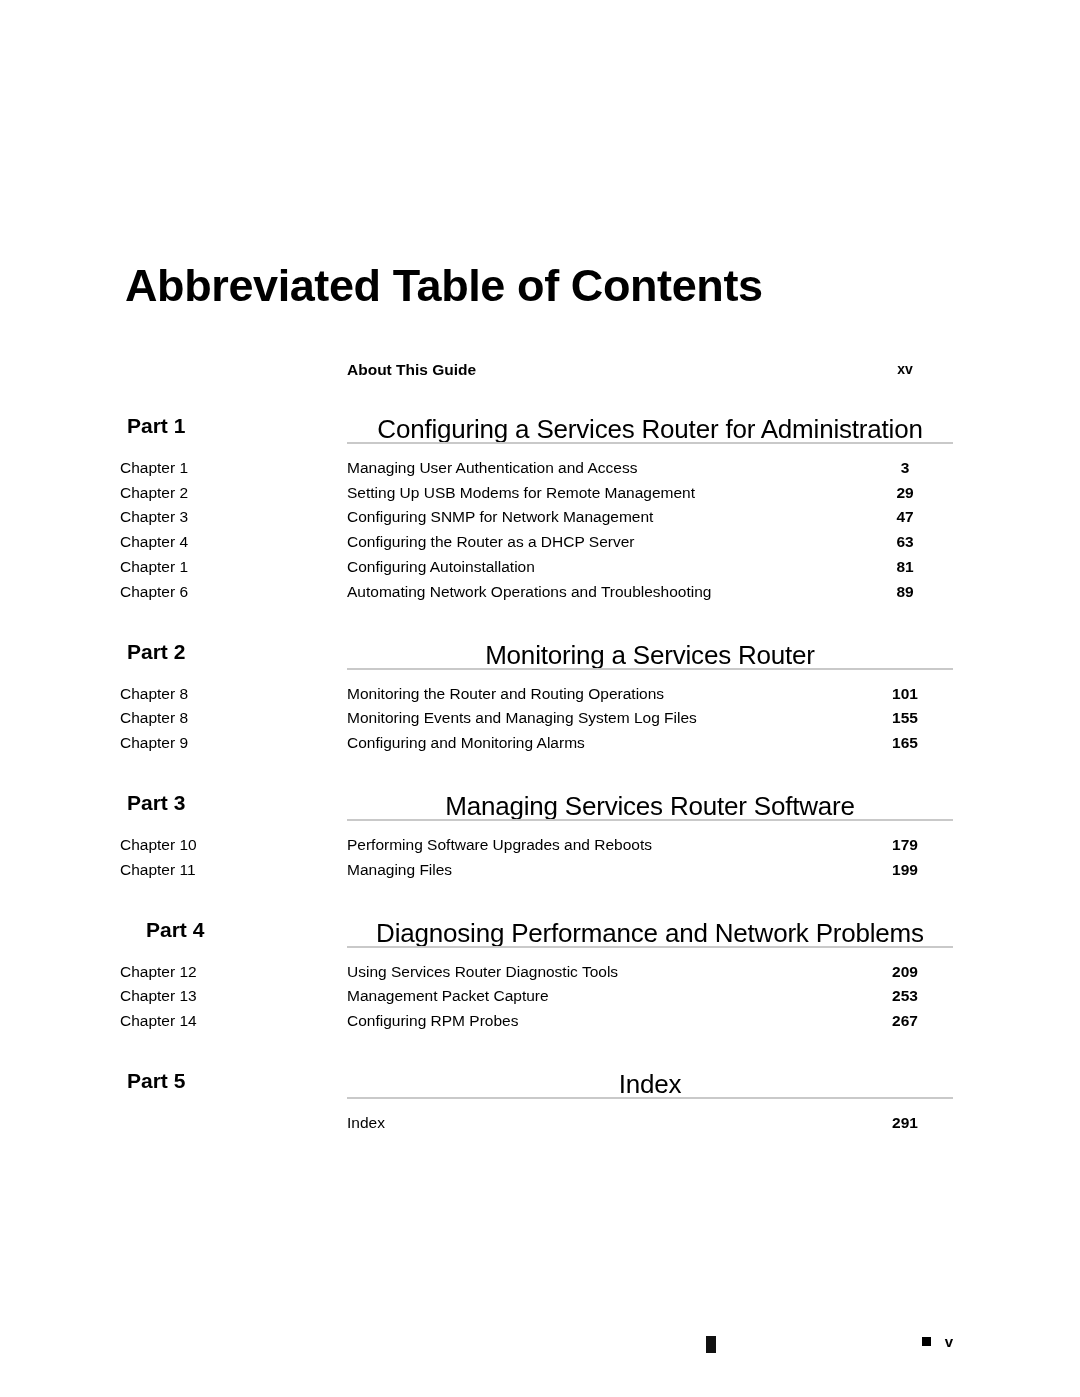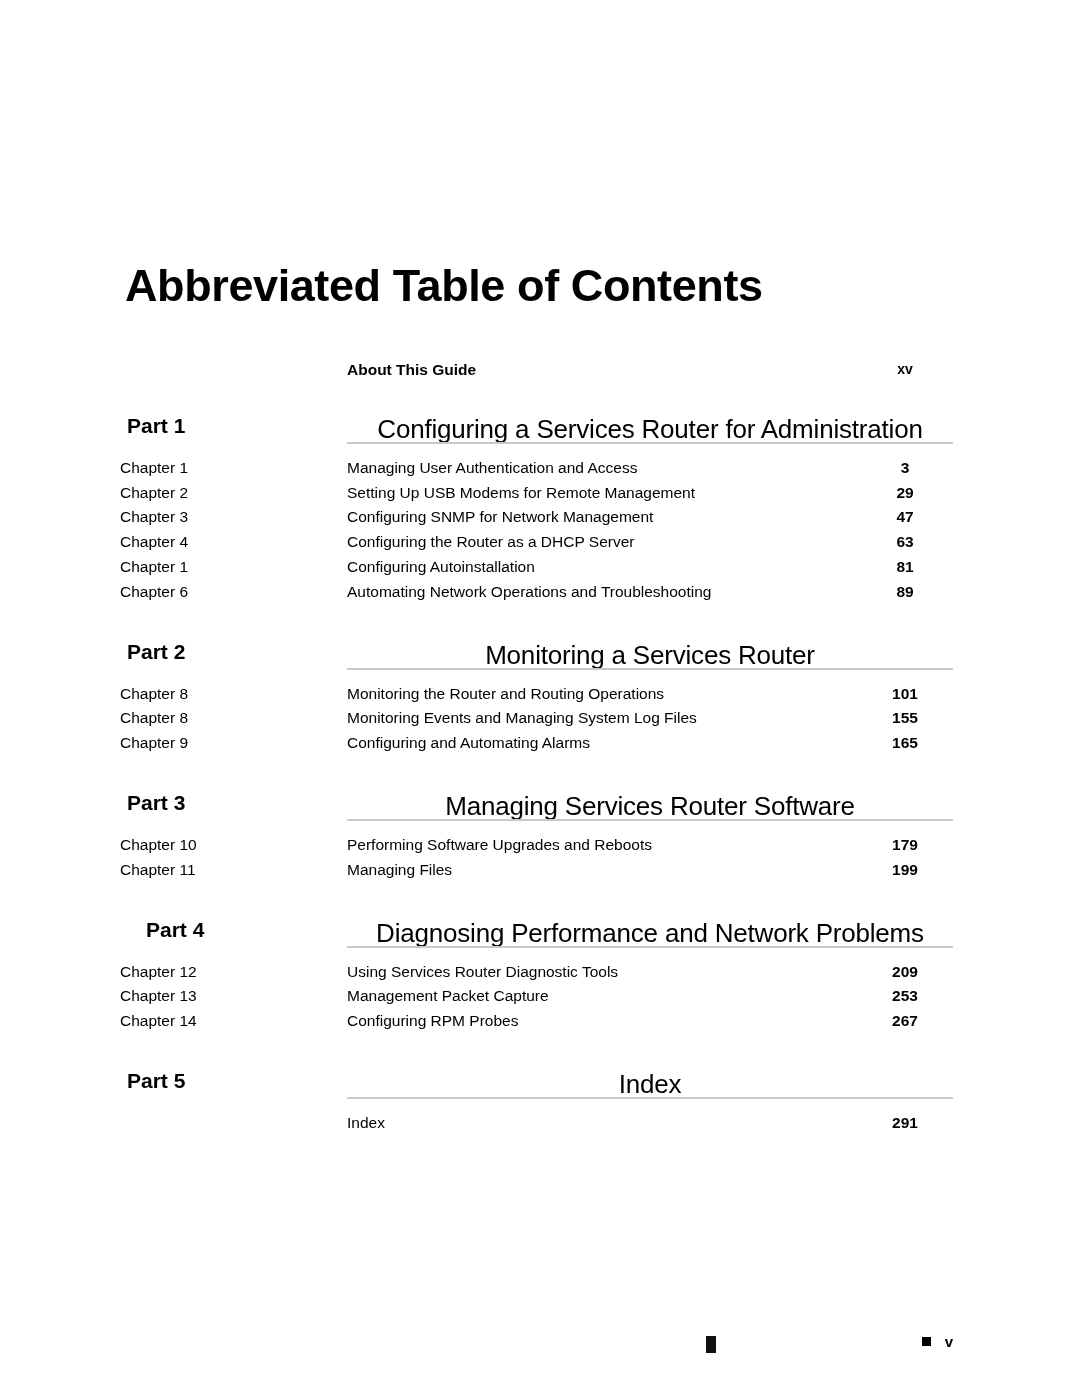--- a/index.html
+++ b/index.html
@@ -204,21 +204,21 @@
         <div class="col-title">Monitoring the Router and Routing Operations</div>
         <div class="col-page">101</div>
       </div>
       <div class="row chapter-row" style="top: 709.2px;">
         <div class="col-chapter">Chapter 8</div>
         <div class="col-title">Monitoring Events and Managing System Log Files</div>
         <div class="col-page">155</div>
       </div>
       <div class="row chapter-row" style="top: 733.9px;">
         <div class="col-chapter">Chapter 9</div>
-        <div class="col-title">Configuring and Automating Alarms</div>
+        <div class="col-title">Configuring and Monitoring Alarms</div>
         <div class="col-page">165</div>
       </div>
       <div class="part-label" style="top: 790.9px;">Part 3</div>
       <div class="part-heading" style="top: 790.9px;">Managing Services Router Software</div>
       <div class="part-rule" style="top: 818.9px;"></div>
       <div class="row chapter-row" style="top: 835.9px;">
         <div class="col-chapter">Chapter 10</div>
         <div class="col-title">Performing Software Upgrades and Reboots</div>
         <div class="col-page">179</div>
       </div>

